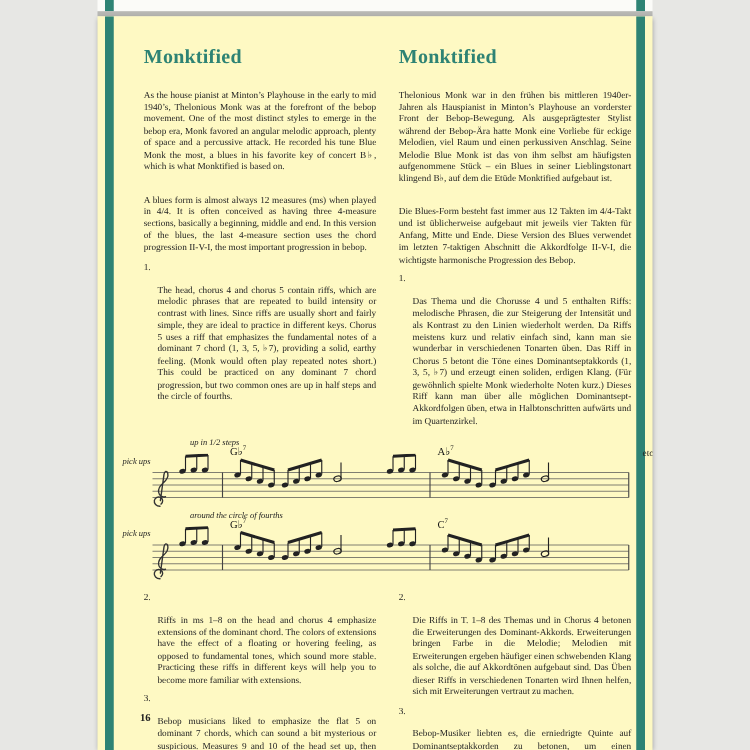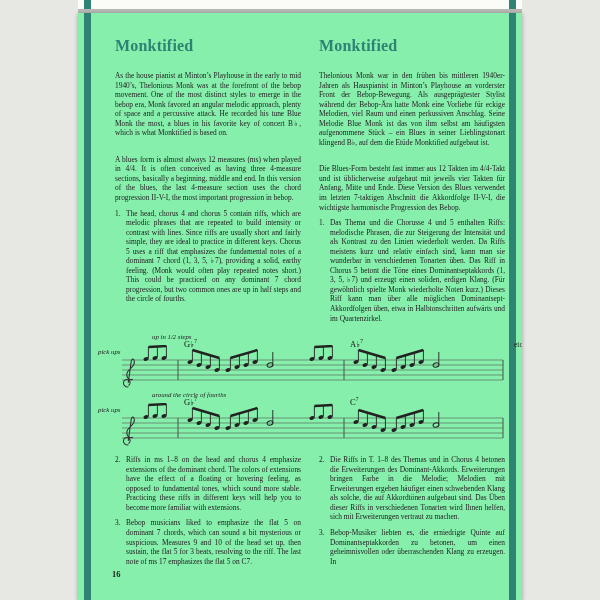--- a/index.html
+++ b/index.html
@@ -6,34 +6,34 @@
     background:#e7e7e4;font-family:"Liberation Serif","DejaVu Serif",serif;}
   .stage{position:relative;width:600px;height:600px;}
 
   
   .prev-strip{position:absolute;left:78px;top:0;width:444px;height:9px;background:#fbfbf8;}
   .prev-strip .nub{position:absolute;top:0;width:7px;height:9px;background:var(--accent,#2e8374);}
   .prev-strip .nub.l{left:6px;} .prev-strip .nub.r{right:6px;}
   .page-gap{position:absolute;left:78px;top:9px;width:444px;height:4px;background:#b8b8b4;}
 
   
-  .page{position:absolute;left:78px;top:13px;width:444px;height:587px;background:#86efac;
+  .page{position:absolute;left:78px;top:13px;width:444px;height:587px;background:#fef9c3;
     box-shadow:0 1px 4px rgba(0,0,0,.35);overflow:hidden;}
   .bar{position:absolute;top:0;width:7px;height:100%;background:var(--accent,#2e8374);}
   .bar.left{left:6px;} .bar.right{right:6px;}
 
   .content{position:relative;padding:25px 17px 0 37px;}
   .cols{display:flex;gap:18px;}
   .col{width:186px;font-size:7.4px;line-height:1.29;text-align:justify;color:#222;}
   h1.title{font-size:16px;line-height:1;color:var(--accent,#2e8374);margin:0 0 11px;
     font-weight:bold;letter-spacing:.2px;}
   .col p{margin:17px 0 6px;}
   .li{display:flex;margin:0 0 6px;}
   .li .num{width:11px;flex:none;}
-  .li .txt{flex:1;text-align:justify;}
+  .li .txt{flex:1;text-align:justify;margin-top:18px;}
 
   
   .music{margin:4px 0 6px -17px;width:407px;}
   .system{position:relative;height:58px;}
   .sys-heading{position:absolute;top:0;left:54px;font-style:italic;font-size:6.8px;color:#222;}
   .pickup-label{position:absolute;top:15px;left:0;font-style:italic;font-size:6.8px;color:#222;}
   .etc-label{position:absolute;top:7px;left:392px;font-size:7.5px;color:#222;padding-left:24px;}
   .chord{position:absolute;top:5px;font-size:8.5px;color:#111;}
   .chord sup{font-size:5.5px;}
   svg.staff{position:absolute;top:12px;left:0;}

